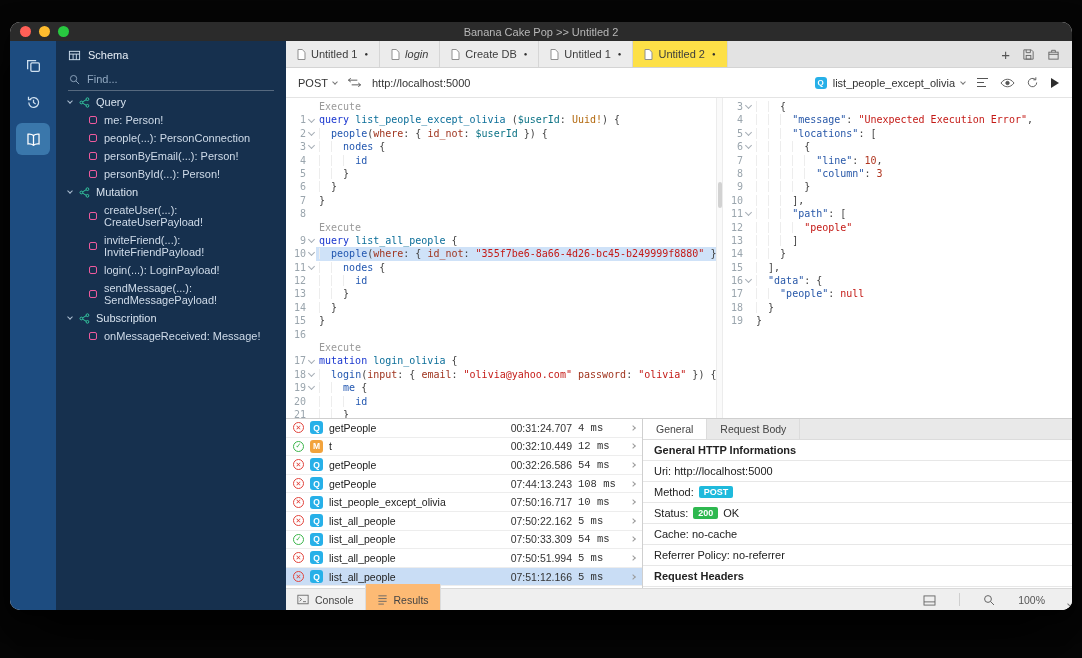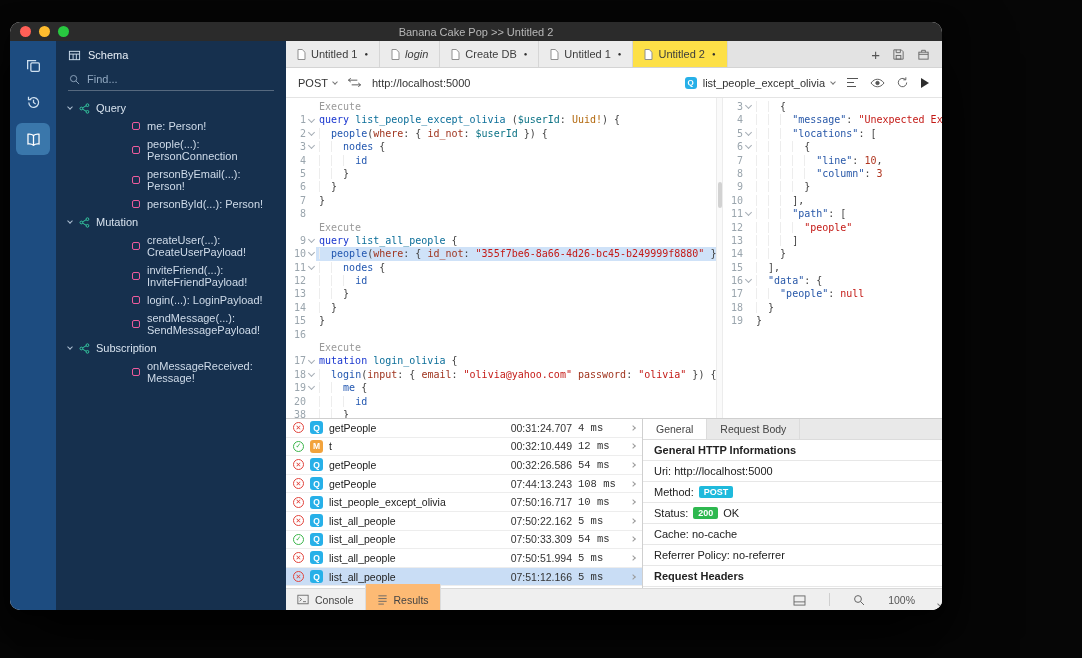--- a/index.html
+++ b/index.html
@@ -1,18 +1,18 @@
 <!DOCTYPE html>
 <html><head>
 <meta charset="utf-8">
 <style>
   * { margin:0; padding:0; box-sizing:border-box; }
   html,body { width:1082px; height:658px; background:#060606; font-family:"Liberation Sans",sans-serif; overflow:hidden; }
 
-  .window { position:absolute; left:10px; top:22px; width:932px; height:588px;
+  .window { position:absolute; left:10px; top:22px; width:1062px; height:588px;
     border-radius:10px; overflow:hidden; background:#fff;
     box-shadow:0 30px 70px rgba(0,0,0,.8), 0 8px 24px rgba(0,0,0,.6);
     display:flex; flex-direction:column; }
 
   
   .titlebar { height:19px; flex:0 0 auto; background:#2b2b2b; position:relative; display:flex; align-items:center; }
   .traffic { display:flex; gap:8px; margin-left:10px; z-index:2; }
   .traffic span { width:11px; height:11px; border-radius:50%; display:inline-block; }
   .tl-close{background:#ff5f57;} .tl-min{background:#febc2e;} .tl-max{background:#28c840;}
   .title-text { position:absolute; left:0; right:0; text-align:center; color:#b8b8b8; font-size:11px; }
@@ -21,25 +21,25 @@
 
   
   .iconstrip { width:46px; flex:0 0 auto; background:#1d4c80; display:flex; flex-direction:column; align-items:center; padding-top:8px; gap:5px; }
   .tool { width:34px; height:32px; border-radius:6px; display:flex; align-items:center; justify-content:center; }
   .tool.active { background:#3a77ab; }
 
   
   .schema { width:230px; flex:0 0 auto; background:#16304e; color:#dde7f2; font-size:11px; display:flex; flex-direction:column; overflow:hidden; }
   .schema-header { height:28px; display:flex; align-items:center; gap:7px; padding:0 12px; flex:0 0 auto; }
   .schema-title { font-size:11px; color:#e8eff7; }
-  .find { margin:0 12px 8px; border-bottom:1px solid rgba(255,255,255,.28); display:flex; align-items:center; gap:7px; padding:4px 1px 5px; color:#92a9c1; }
+  .find { margin:0 12px 2px; border-bottom:1px solid rgba(255,255,255,.28); display:flex; align-items:center; gap:7px; padding:4px 1px 5px; color:#92a9c1; }
   .tree { flex:1; overflow:hidden; }
   .branch { display:flex; align-items:center; gap:6px; padding:3px 12px; color:#d7e2ee; }
   .branch .chev { color:#aebfd2; margin-right:1px; }
-  .leaf { display:flex; align-items:center; gap:7px; padding:3px 12px 3px 33px; color:#cfdbe9;margin-left:43px; }
+  .leaf { display:flex; align-items:center; gap:7px; padding:3px 12px 3px 33px; color:#cfdbe9; }
   .ficon { width:8px; height:8px; border:1.5px solid #ee5b9d; border-radius:2px; flex:0 0 auto; }
   .bicon { display:flex; }
 
   
   .content { flex:1; min-width:0; display:flex; flex-direction:column; background:#fff; }
 
   .tabbar { height:27px; flex:0 0 auto; background:#e3e3e3; display:flex; align-items:stretch; border-bottom:1px solid #d4d4d4; }
   .dtab { display:flex; align-items:center; gap:5px; padding:0 11px; background:#ececec; border-right:1px solid #d6d6d6; font-size:11px; color:#3c3c3c; white-space:nowrap; }
   .dtab.active { background:#fde047; }
   .tlab.it { font-style:italic; }
@@ -542,21 +542,21 @@
             </div>
             <div class="crow">
               <span class="gut">
                 <span class="lnum">20</span>
                 <span class="foldbox"></span>
               </span>
               <span class="codeln"><span class="indu">  </span><span class="indu">  </span><span class="indu">  </span><span class="tk-fld">id</span></span>
             </div>
             <div class="crow">
               <span class="gut">
-                <span class="lnum">38</span>
+                <span class="lnum">21</span>
                 <span class="foldbox"></span>
               </span>
               <span class="codeln"><span class="indu">  </span><span class="indu">  </span><span class="tk-p">}</span></span>
             </div>
           </div>
         <div class="vsplit">
             <span class="vthumb"></span>
           </div>
         <div class="pane resp-pane">
             <div class="crow">

